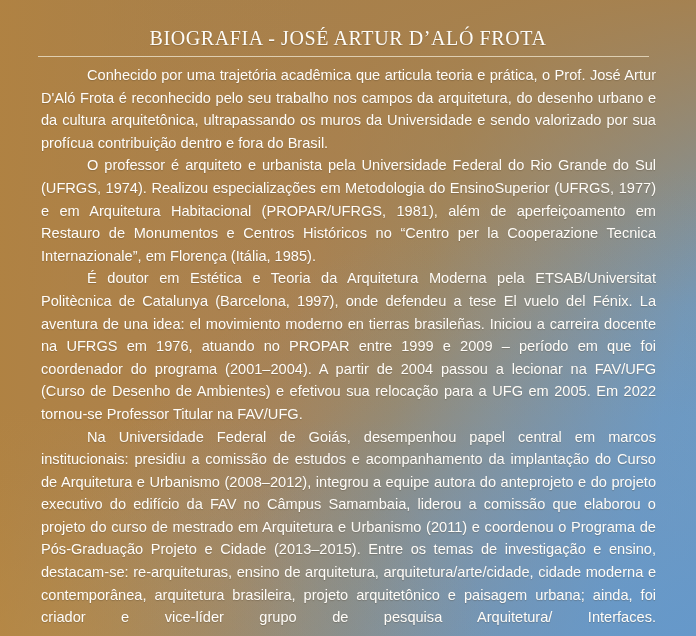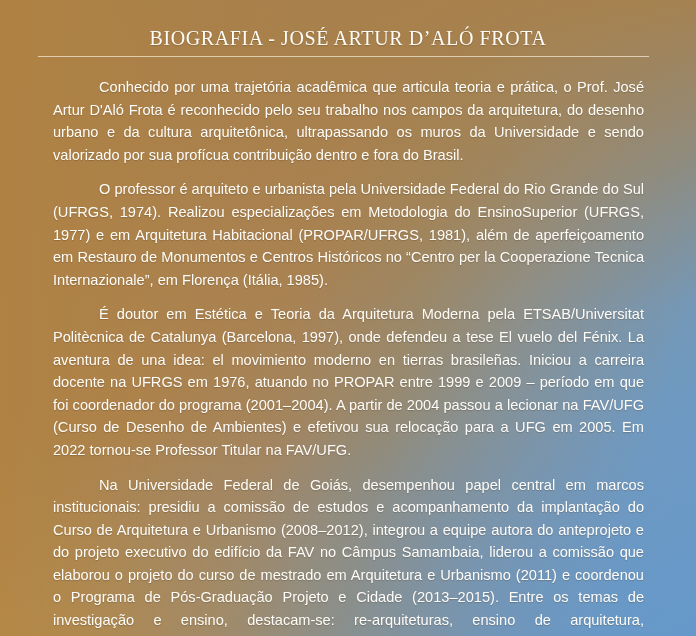--- a/index.html
+++ b/index.html
@@ -109,21 +109,21 @@
     width: 615px;
     color: #fffdf9;
     font-size: 14.6px;
     line-height: 22.6px;
     text-align: justify;
     text-justify: inter-word;
     text-shadow: 0 1px 1px rgba(70,55,35,0.28);
   }
 
   .body-copy p {
-    margin: 12px;
+    margin: 0;
     text-indent: 46px;
     text-align: justify;
   }
   .body-copy p:last-child::after {
     content: "";
     display: inline-block;
     width: 100%;
   }
 </style>
 </head>

